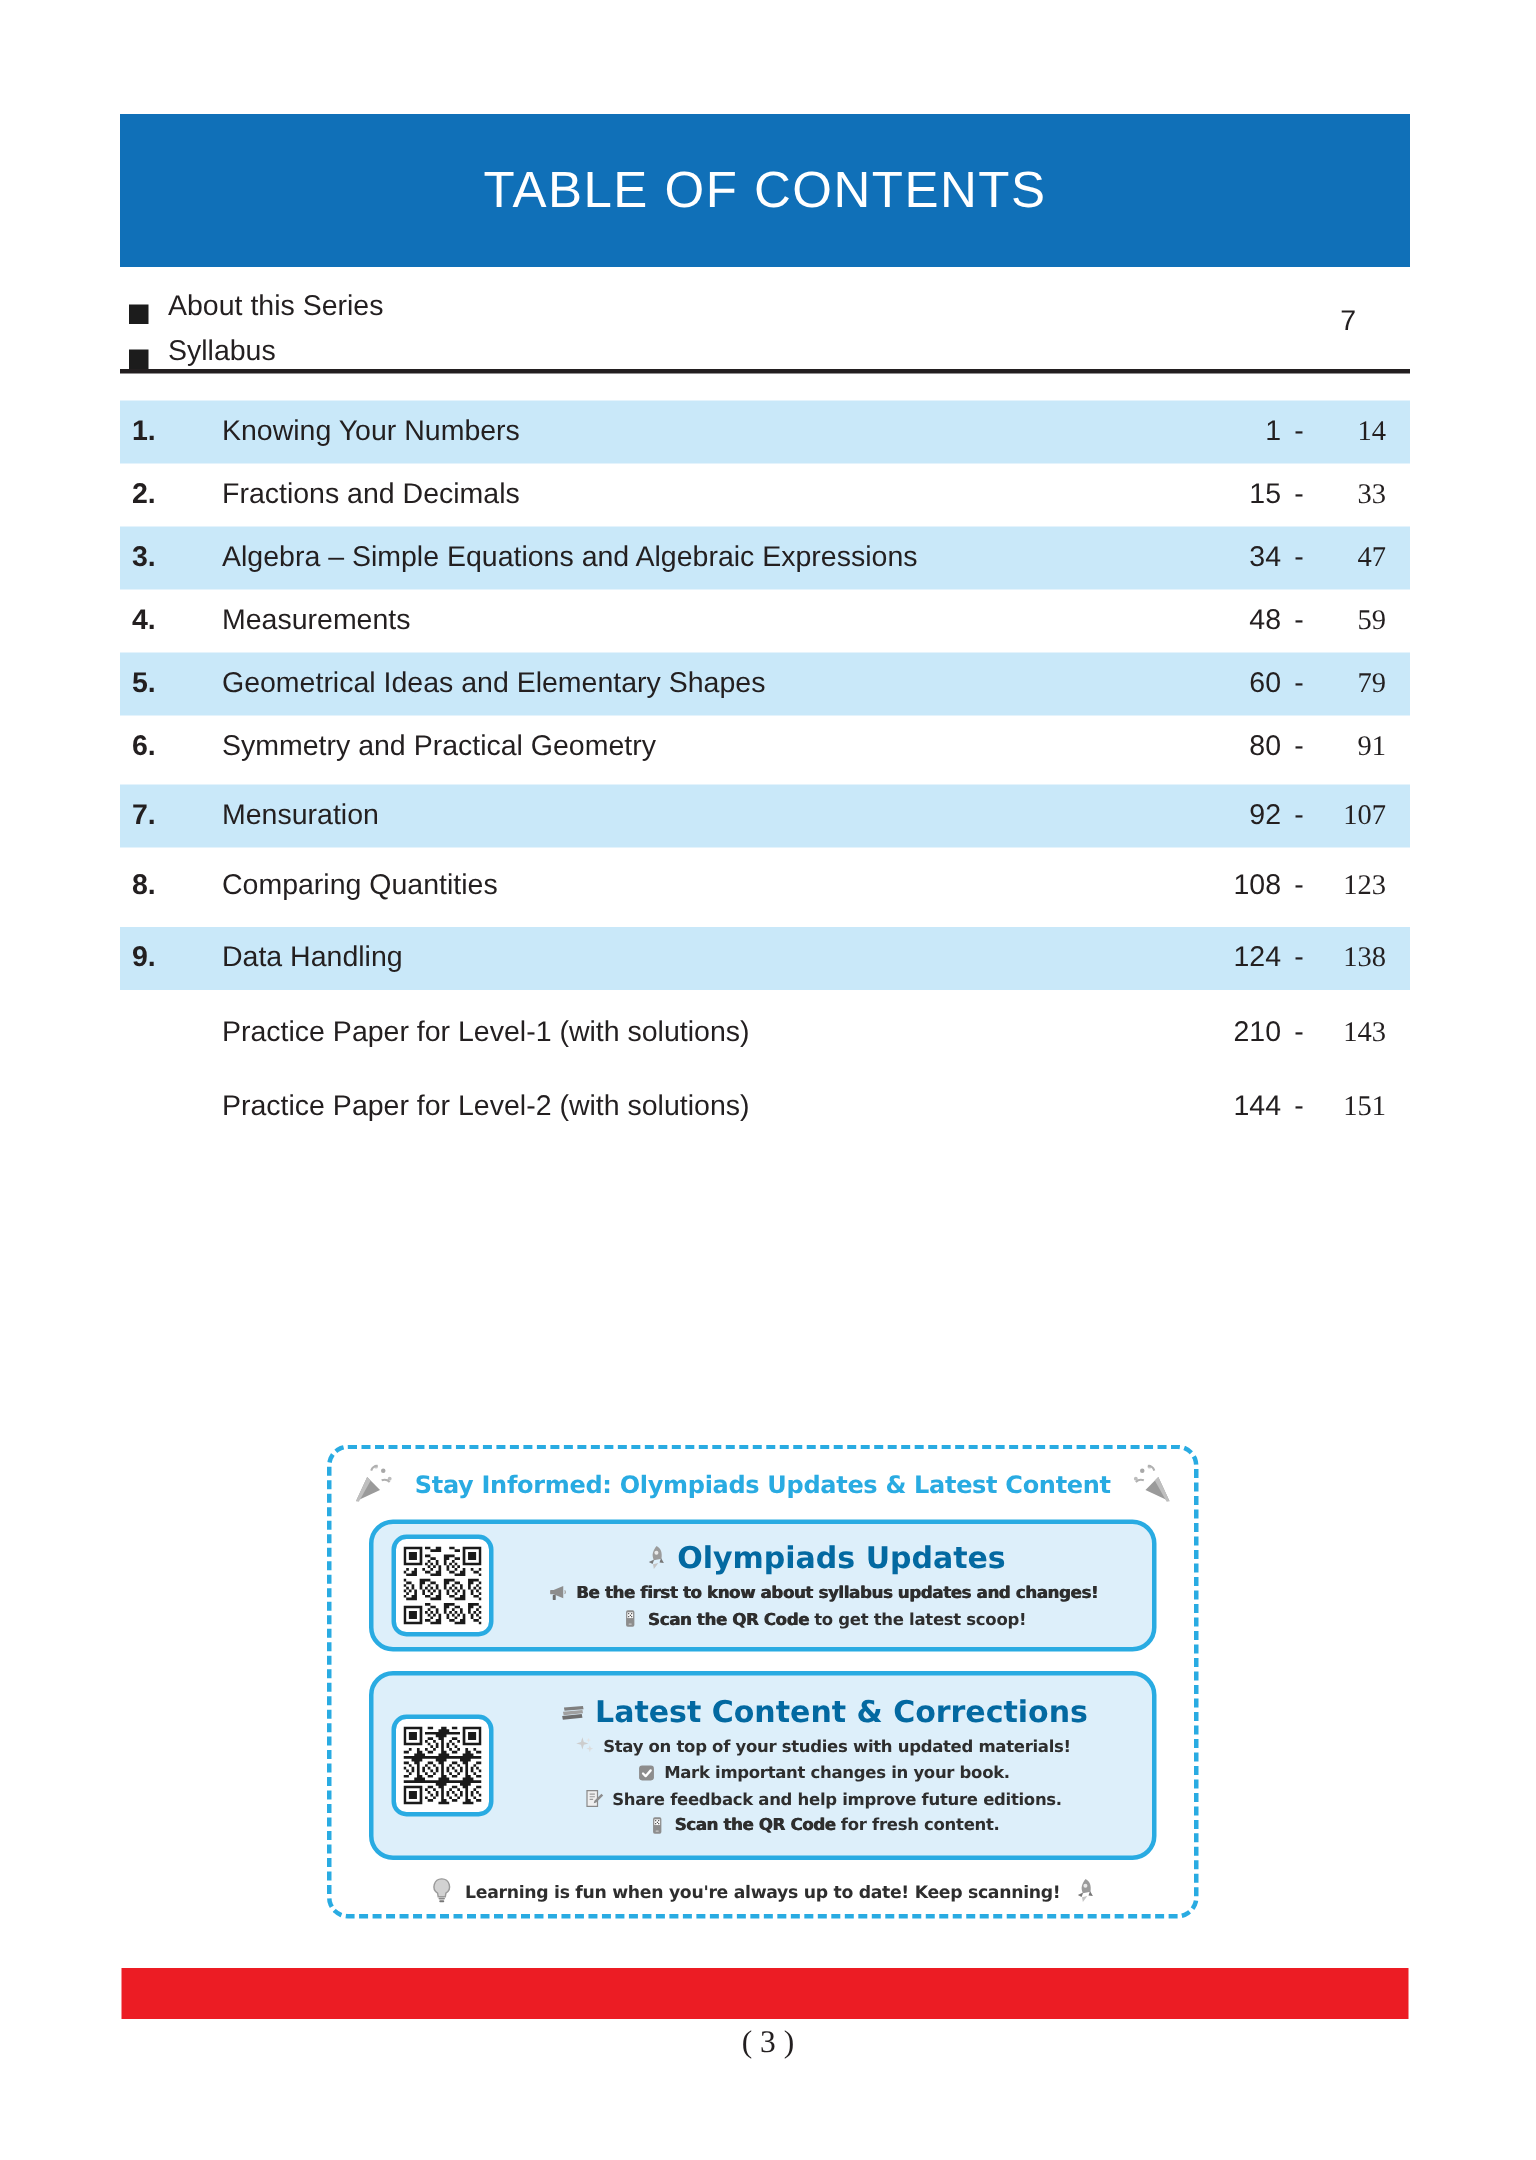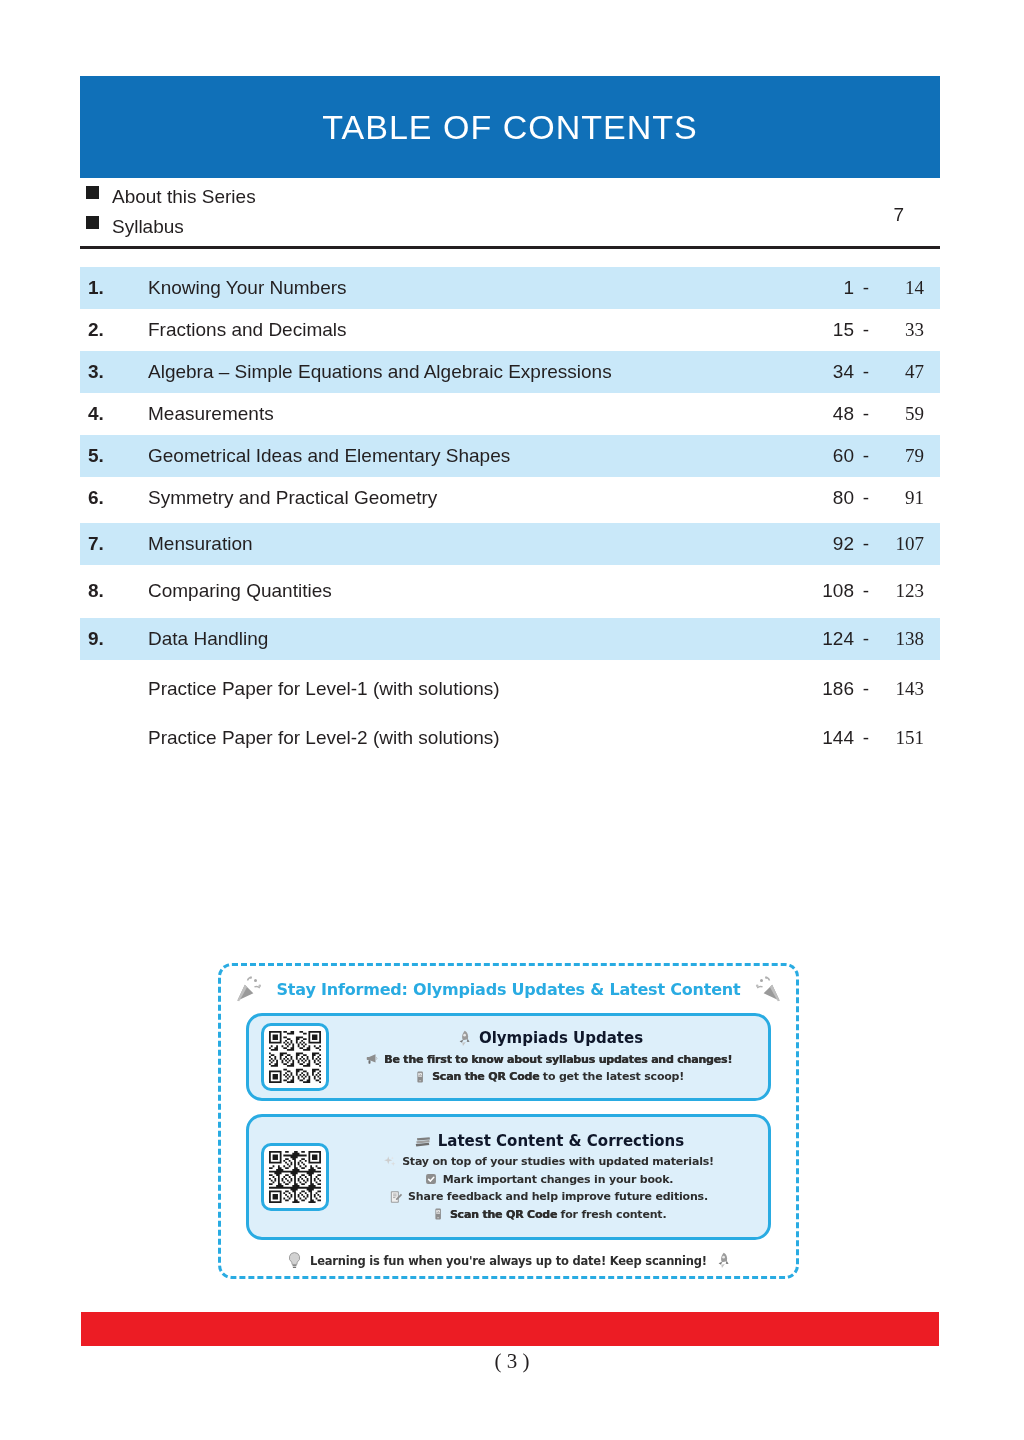--- a/index.html
+++ b/index.html
@@ -11,21 +11,21 @@
   
   .header-bar{
     position:absolute;left:80px;top:76px;width:860px;height:102px;
     background:#1070b8;display:flex;align-items:center;justify-content:center;
   }
   .header-bar .title{
     color:#ffffff;font-size:34px;font-weight:normal;letter-spacing:1px;
   }
   
   .front{position:absolute;left:80px;top:186px;width:860px;height:58px;}
-  .front-row{display:flex;align-items:flex-start;height:30px;font-size:19px;}
+  .front-row{display:flex;align-items:flex-end;height:30px;font-size:19px;}
   .sq{width:13px;height:13px;background:#1c1c1c;margin:0 13px 0 6px;flex:none;}
   .front-ref{
     position:absolute;right:36px;top:0;height:100%;
     display:flex;align-items:center;font-size:19px;
   }
   .rule{position:absolute;left:80px;top:246px;width:860px;height:3px;background:#231f20;}
   
   .toc{position:absolute;left:80px;top:267px;width:860px;}
   .row{
     display:flex;align-items:center;height:42px;
@@ -66,21 +66,21 @@
   .qrbox{
     width:68px;height:68px;background:#ffffff;border:3px solid #29abe2;
     border-radius:10px;flex:none;display:flex;align-items:center;justify-content:center;
     box-sizing:border-box;
   }
   .qr{width:52px;height:52px;}
   .qr svg{width:52px;height:52px;display:block;}
   .sec{flex:1;text-align:center;min-width:0;}
   .sec-head{
     display:flex;align-items:center;justify-content:center;gap:6px;
-    color:#0f172a;font-weight:bold;font-size:15px;margin-bottom:3px;
+    color:#0369a1;font-weight:bold;font-size:20px;margin-bottom:3px;
   }
   .iline{
     display:flex;align-items:center;justify-content:center;gap:5px;
     font-size:11px;font-weight:bold;color:#2e2e2e;line-height:17.5px;
     letter-spacing:-0.2px;white-space:nowrap;
   }
   .xb{text-shadow:0.5px 0 currentColor;}
   .info-footer{
     display:flex;align-items:center;justify-content:center;gap:6px;
     margin-top:11px;font-weight:bold;font-size:11.5px;color:#2e2e2e;
@@ -257,21 +257,21 @@
         <span class="p-dash">-</span>
         <span class="p-end">138</span>
       </span>
   </div>
 
   <div class="practice">
     <div class="row prow1">
       <span class="num"><span class="dot"></span></span>
       <span class="ch-title">Practice Paper for Level-1 (with solutions)</span>
       <span class="pages">
-          <span class="p-start">186</span>
+          <span class="p-start">210</span>
           <span class="p-dash">-</span>
           <span class="p-end">143</span>
         </span>
     </div>
     <div class="row">
       <span class="num"><span class="dot"></span></span>
       <span class="ch-title">Practice Paper for Level-2 (with solutions)</span>
       <span class="pages">
           <span class="p-start">144</span>
           <span class="p-dash">-</span>

